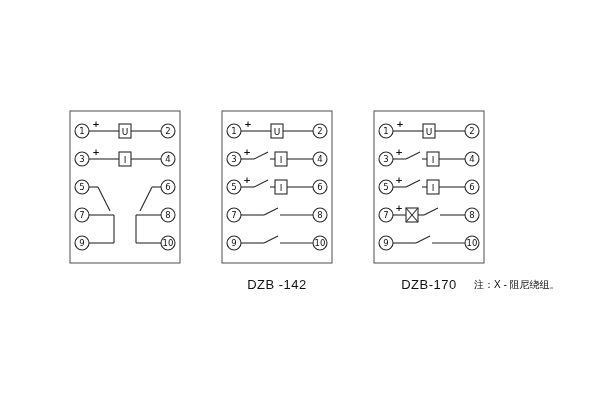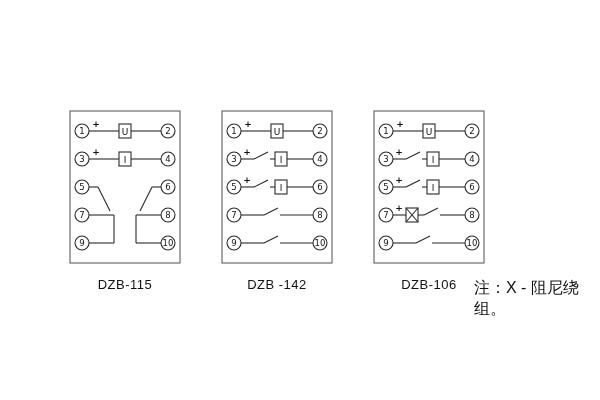--- a/index.html
+++ b/index.html
@@ -19,21 +19,21 @@
   svg text { font-family:"DejaVu Sans", sans-serif; fill:#111; }
   svg .term-num { font-size:8.5px; text-anchor:middle; }
   svg .plus { font-size:9px; font-weight:bold; text-anchor:middle; }
   svg .comp-label { font-size:9px; text-anchor:middle; }
   .caption {
     position:absolute; top:277px; width:130px; text-align:center;
     font-size:13px; color:#111; letter-spacing:0.5px;
   }
   .note {
     position:absolute; top:278px; left:474px;
-    font-size:16px; color:#111;
+    font-size:10px; color:#111;
   }
 </style>
 </head>
 <body>
 
 <div class="stage">
 
   <svg class="diagram" style="left:60px" width="130" height="170" viewBox="0 0 130 170">
     <rect class="frame" x="10" y="6" width="110" height="152"></rect>
 
@@ -281,19 +281,18 @@
     <g>
         <circle cx="108" cy="110" r="7"></circle>
         <text class="term-num" x="108" y="113">8</text>
       </g>
     <g>
         <circle cx="108" cy="138" r="7"></circle>
         <text class="term-num" x="108" y="141">10</text>
       </g>
   </svg>
 
-  <div class="caption" style="left:60px">DZB-115</div>
   <div class="caption" style="left:212px">DZB -142</div>
-  <div class="caption" style="left:364px">DZB-106</div>
+  <div class="caption" style="left:364px">DZB-170</div>
 
   <div class="note">注：X - 阻尼绕组。</div>
 
 </div>
 
 </body></html>

